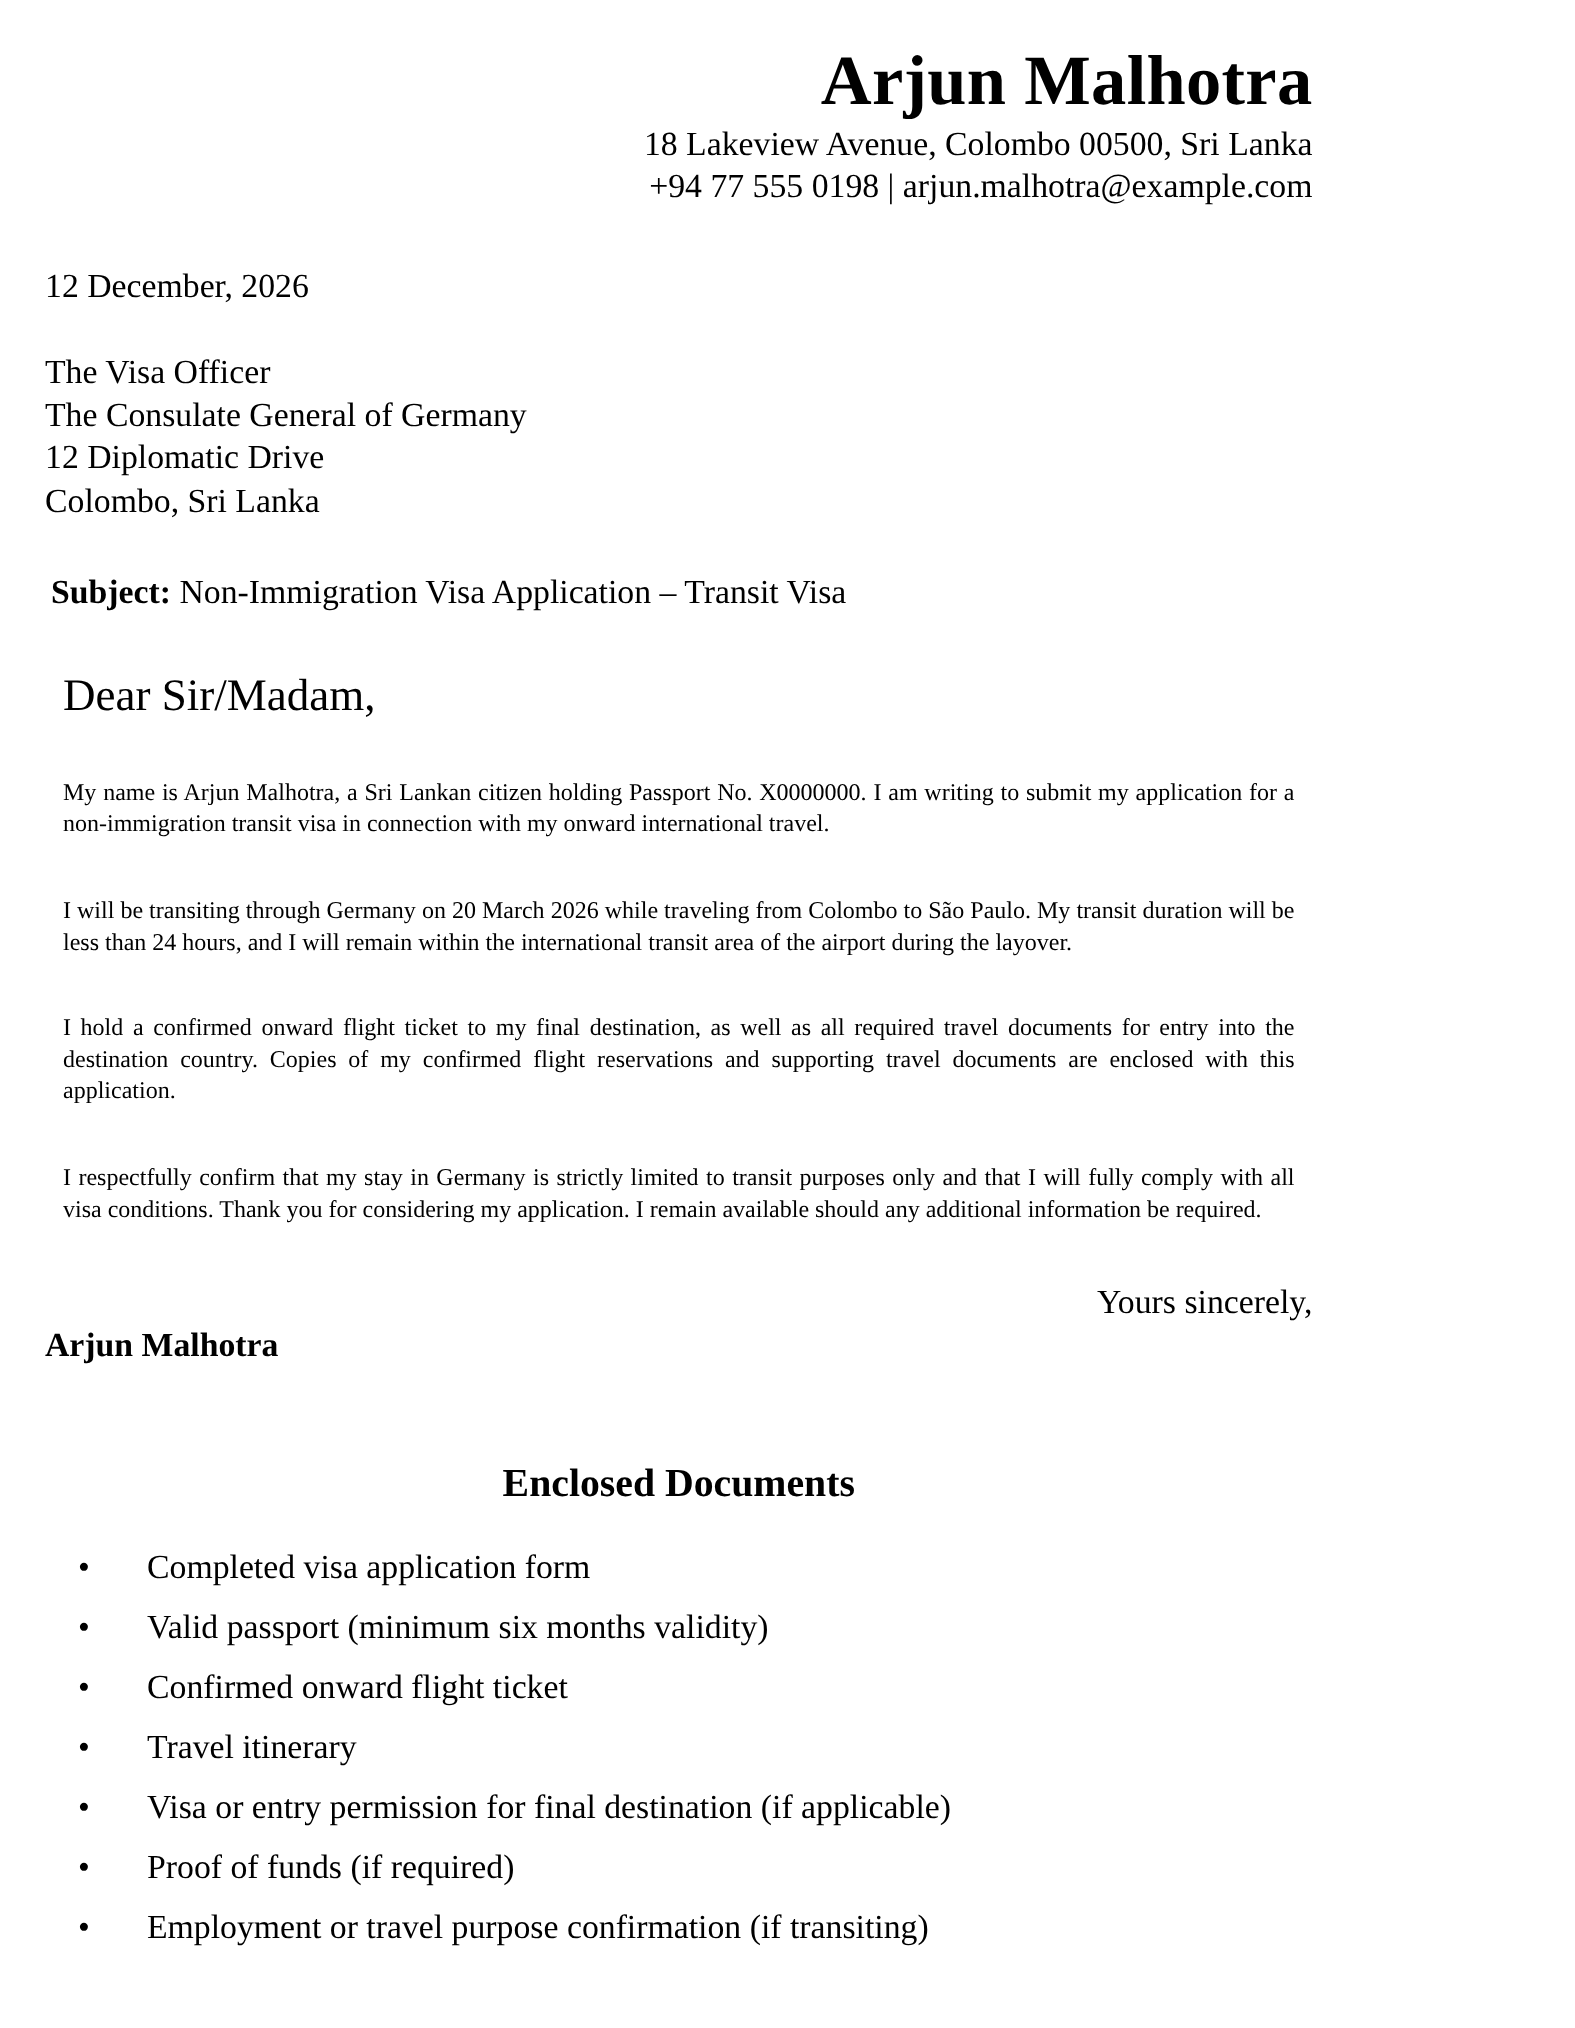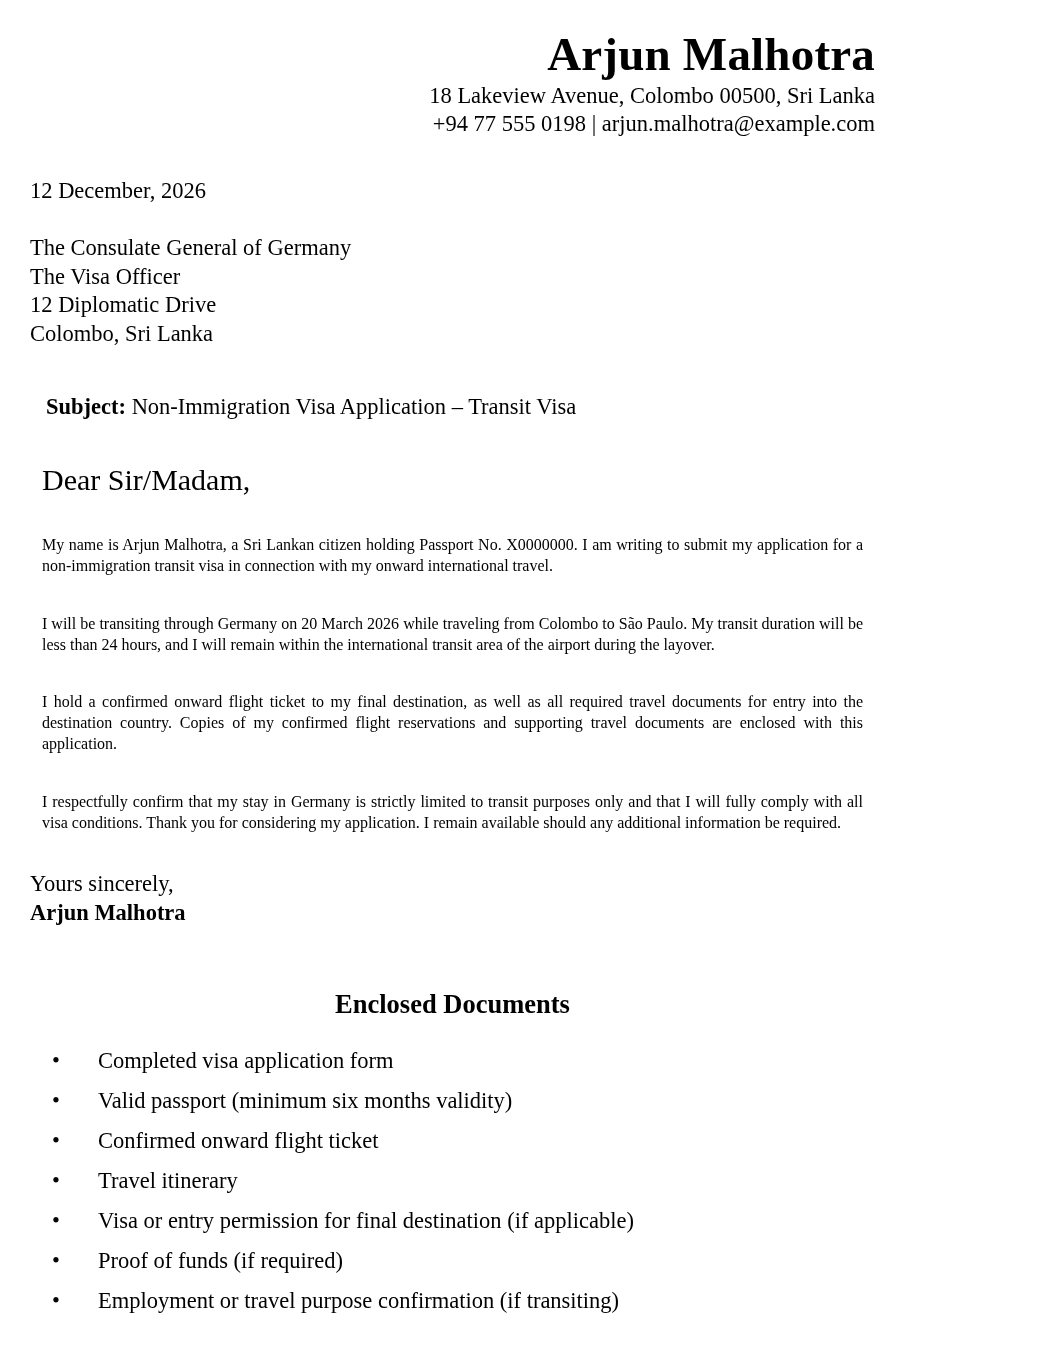--- a/index.html
+++ b/index.html
@@ -54,21 +54,21 @@
     line-height: 1.27;
     margin: 0;
     padding-top: 29px;
   }
   .recipient-line { margin: 0; }
 
   
   .subject-line {
     font-size: 22.5px;
     line-height: 1.25;
-    margin: 16px;
+    margin: 4px;
     padding-top: 28px;
   }
   .subject-label { font-weight: bold; }
   .salutation {
     font-size: 30px;
     line-height: 1.25;
     margin: 12px;
     padding-top: 24px;
   }
 
@@ -82,21 +82,21 @@
     padding-top: 25px;
   }
 
   
   .closing-block {
     font-size: 22.5px;
     line-height: 1.27;
     margin: 0;
     padding-top: 25px;
   }
-  .closing-line { margin: 0; }
+  .closing-line { margin: 0; text-align: right; }
   .signature-name { font-weight: bold; margin: 0; }
 
   
   .enclosures-heading {
     font-size: 26.5px;
     font-weight: bold;
     line-height: 1.2;
     margin: 0;
     padding-top: 62px;
     text-align: center;
@@ -131,22 +131,22 @@
 
   <div class="letterhead">
     <div class="sender-name">Arjun Malhotra</div>
     <div class="sender-line">18 Lakeview Avenue, Colombo 00500, Sri Lanka</div>
     <div class="sender-line">+94 77 555 0198 | arjun.malhotra@example.com</div>
   </div>
 
   <div class="date-line">12 December, 2026</div>
 
   <div class="recipient-block">
+    <div class="recipient-line">The Visa Officer</div>
     <div class="recipient-line">The Consulate General of Germany</div>
-    <div class="recipient-line">The Visa Officer</div>
     <div class="recipient-line">12 Diplomatic Drive</div>
     <div class="recipient-line">Colombo, Sri Lanka</div>
   </div>
 
   <div class="subject-line"><span class="subject-label">Subject:</span><span> Non-Immigration Visa Application – Transit Visa</span></div>
 
   <div class="salutation">Dear Sir/Madam,</div>
 
   <div class="body-paragraph">My name is Arjun Malhotra, a Sri Lankan citizen holding Passport No. X0000000. I am writing to submit my application for a non-immigration transit visa in connection with my onward international travel.</div>
   <div class="body-paragraph">I will be transiting through Germany on 20 March 2026 while traveling from Colombo to São Paulo. My transit duration will be less than 24 hours, and I will remain within the international transit area of the airport during the layover.</div>

